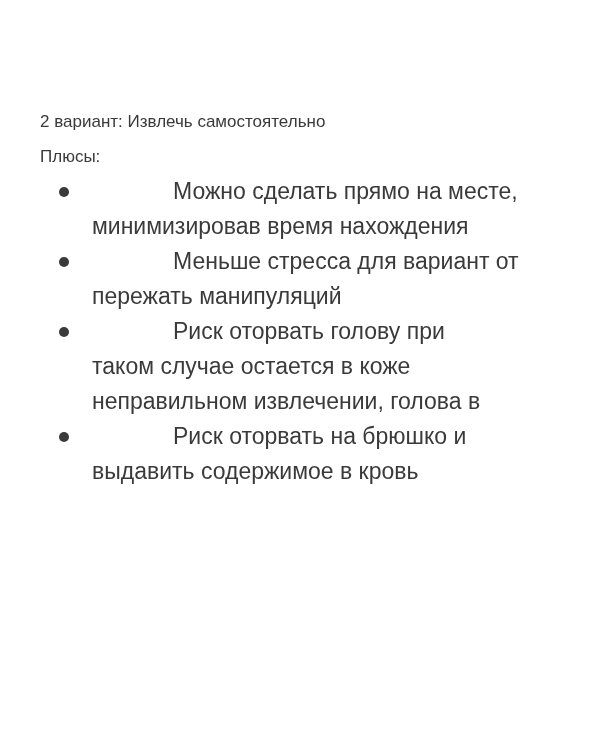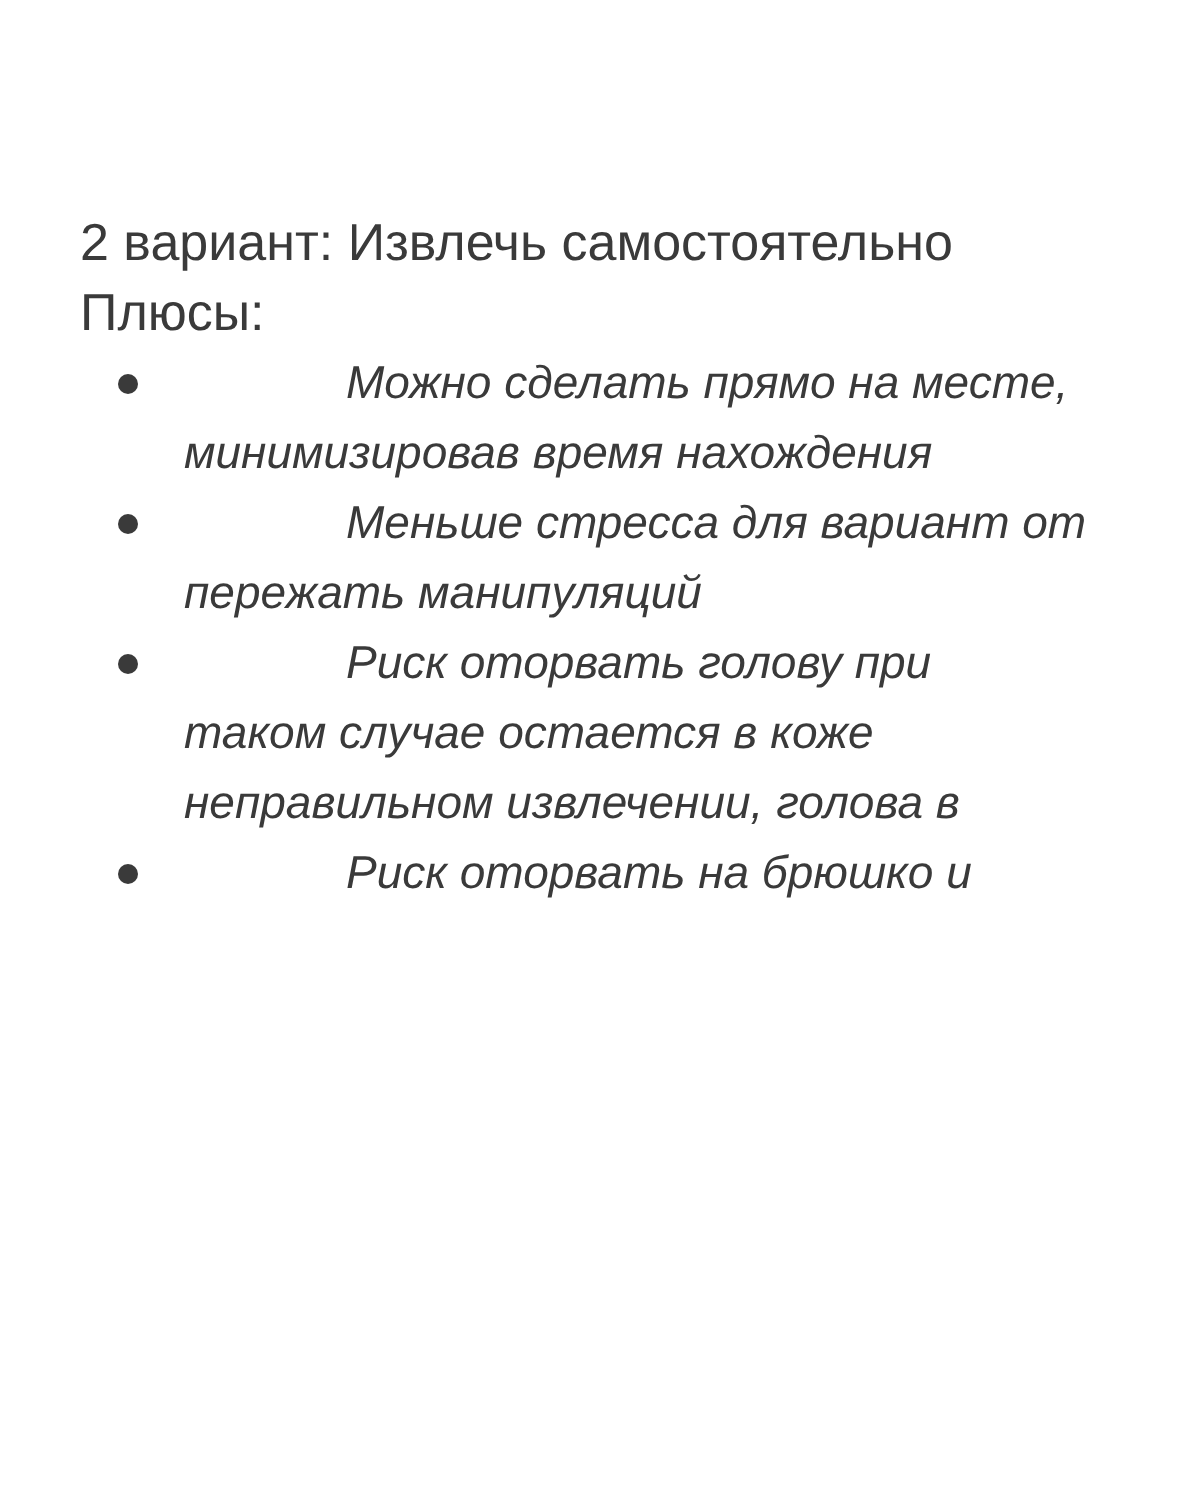--- a/index.html
+++ b/index.html
@@ -2,22 +2,22 @@
 <html><head>
 <meta charset="utf-8">
 <style>
   html, body { margin: 0; padding: 0; }
   body {
     width: 600px; height: 749px; background: #ffffff; overflow: hidden;
     font-family: "Liberation Sans", "DejaVu Sans", sans-serif;
     color: #3a3a3a;
   }
   .doc { position: absolute; left: 40px; top: 104px; width: 530px; }
-  .line { font-size: 26px; line-height: 35px; white-space: nowrap; }
-  .item { position: relative; padding-left: 52px; font-style: italic; }
+  .line { font-size: 17px; line-height: 35px; white-space: nowrap; }
+  .item { position: relative; padding-left: 52px; }
   .bullet {
     position: absolute; left: 19px; top: 13px;
     width: 10px; height: 10px; border-radius: 50%; background: #3a3a3a;
   }
   .item-text { font-size: 23px; line-height: 35px; }
   .item-text .first { padding-left: 81px; }
 </style>
 </head>
 <body>
 
@@ -46,15 +46,16 @@
     <div class="item-text">
       <div class="first">Риск оторвать голову при</div>
       <div>таком случае остается в коже</div>
       <div>неправильном извлечении, голова в</div>
     </div>
   </div>
   <div class="item">
     <span class="bullet"></span>
     <div class="item-text">
       <div class="first">Риск оторвать на брюшко и</div>
+      <div>выдавить содержимое в кровь</div>
     </div>
   </div>
 </div>
 
 </body></html>

